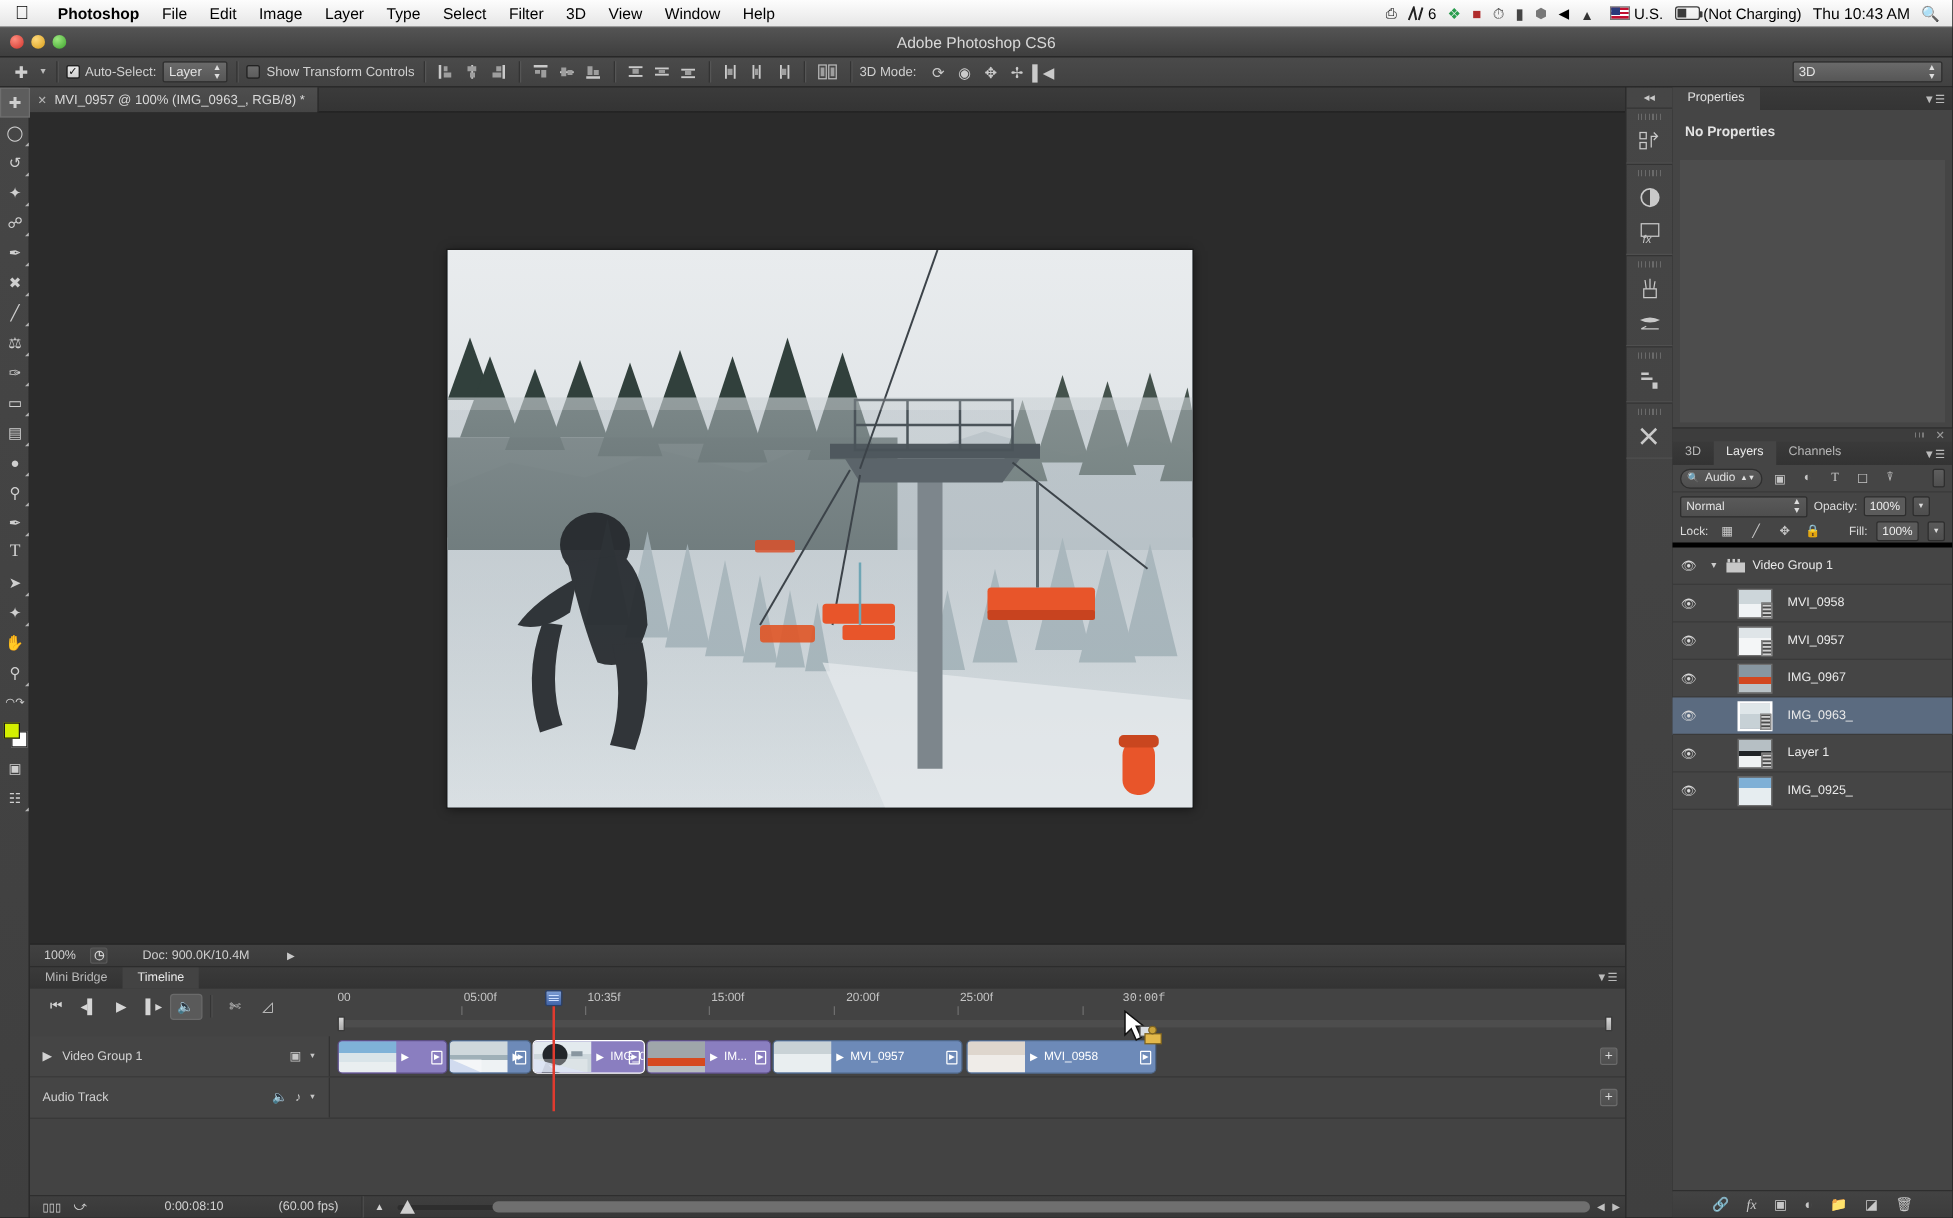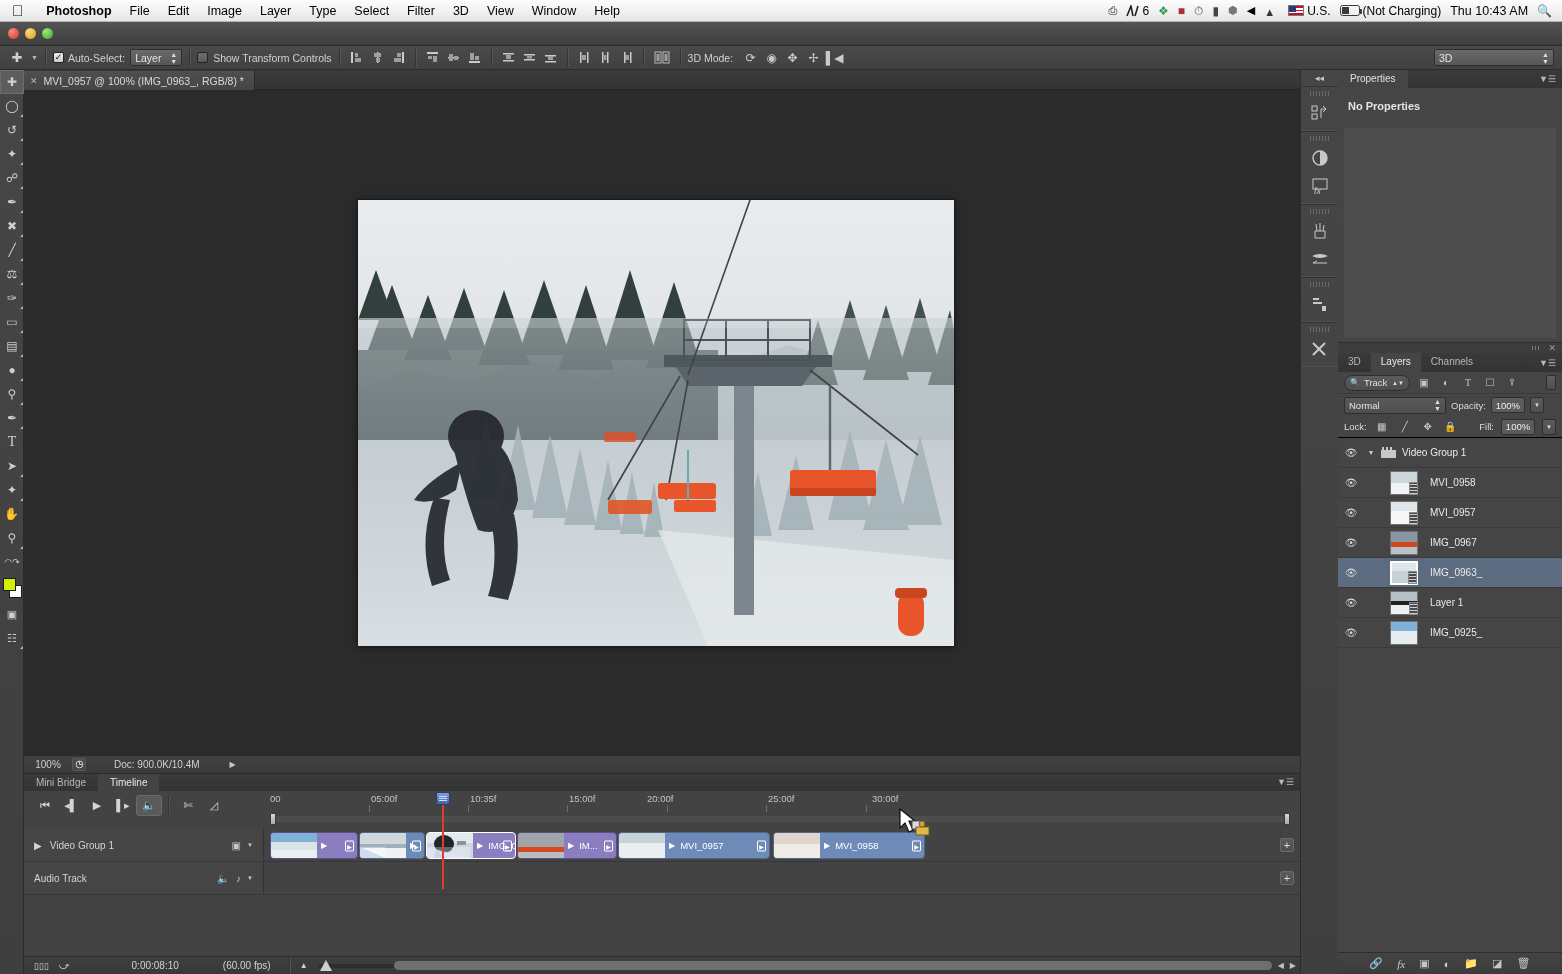--- a/index.html
+++ b/index.html
@@ -213,21 +213,21 @@
   .blendsel { height:17px; width:102px; background:linear-gradient(#5a5a5a,#4e4e4e);
      border:1px solid #2e2e2e; border-radius:2px; display:flex; align-items:center;
      padding:0 4px; font-size:9.5px; color:#e4e4e4; }
   .blendsel .stp { margin-left:auto; font-size:7px; line-height:7px; color:#ddd; }
   .lbl { font-size:9.5px; color:#dcdcdc; }
   .numfld { height:16px; width:34px; background:#5b5b5b; border:1px solid #2e2e2e; border-radius:2px;
      display:flex; align-items:center; justify-content:center; font-size:9.5px; color:#eee; }
   .dropcaret { width:14px; height:16px; background:linear-gradient(#5a5a5a,#4e4e4e); border:1px solid #2e2e2e;
      border-radius:2px; display:flex; align-items:center; justify-content:center; font-size:6px; color:#ddd; }
   .lockrow { height:22px; display:flex; align-items:center; gap:7px; padding:0 6px;
-     border-bottom:1px solid #000000; }
+     border-bottom:4px solid #000000; }
 
   .layerrow { height:30px; display:flex; align-items:center; border-bottom:1px solid #3a3a3a;
      position:relative; }
   .layerrow.selected { background:#5b6b80; }
   .layerrow .eye { width:26px; display:flex; align-items:center; justify-content:center;
      color:#d8d8d8; font-size:10px; }
   .layerrow .twirl { width:14px; text-align:center; color:#ccc; font-size:7px; }
   .layerrow .grpico { width:20px; display:flex; align-items:center; justify-content:center; color:#d6d6d6; }
   .layerrow .lname { font-size:10px; color:#eaeaea; padding-left:4px; }
   .lthumb { width:28px; height:24px; margin-left:6px; border:1px solid #6f6f6f; position:relative;
@@ -289,20 +289,21 @@
     <span style="font-size:12px;">🔍</span>
   </div>
 </div>
 
 <div id="titlebar">
   <div class="traffic">
     <i class="tr-r"></i>
     <i class="tr-y"></i>
     <i class="tr-g"></i>
   </div>
+  <div class="ttl">Adobe Photoshop CS6</div>
 </div>
 
 <div id="optbar">
   <span class="movetool">✚</span>
   <span class="caretsm">▼</span>
   <span class="optsep"></span>
   <span class="chk">✓</span>
   <span style="margin:0 5px 0 4px;">Auto-Select:</span>
   <span class="selbox">
     <span>Layer</span>
@@ -606,23 +607,23 @@
       <span class="vsep"></span>
       <span class="tbtn">✄</span>
       <span class="tbtn">◿</span>
     </div>
 
     <div id="ruler">
       <span class="tk" style="left:0px;">00</span>
       <span class="tk" style="left:101px;">05:00f</span>
       <span class="tk" style="left:200px;">10:35f</span>
       <span class="tk" style="left:299px;">15:00f</span>
-      <span class="tk" style="left:377px;">20:00f</span>
+      <span class="tk" style="left:407px;">20:00f</span>
       <span class="tk" style="left:498px;">25:00f</span>
-      <span class="tk" style="left:602px;">30:00f</span>
+      <span class="tk" style="left:628px;font-family:Liberation Mono, monospace;">30:00f</span>
       <span class="tick" style="left:99px;"></span>
       <span class="tick" style="left:198px;"></span>
       <span class="tick" style="left:297px;"></span>
       <span class="tick" style="left:397px;"></span>
       <span class="tick" style="left:496px;"></span>
       <span class="tick" style="left:596px;"></span>
     </div>
 
     <div id="scrollrow">
       <span class="bar"></span>
@@ -825,21 +826,21 @@
   <div class="tabrow">
     <div class="t">3D</div>
     <div class="t active">Layers</div>
     <div class="t">Channels</div>
     <div class="menu">▼☰</div>
   </div>
 
   <div class="filterrow">
     <span class="kindsel">
       <span style="font-size:8px;">🔍</span>
-      <span>Track</span>
+      <span>Audio</span>
       <span style="margin-left:auto;font-size:6px;">▲▼</span>
     </span>
     <span class="fico">▣</span>
     <span class="fico">◐</span>
     <span class="fico" style="font-family:'Liberation Serif',serif;">T</span>
     <span class="fico">☐</span>
     <span class="fico">⍒</span>
     <span class="togglepill"></span>
   </div>
 

